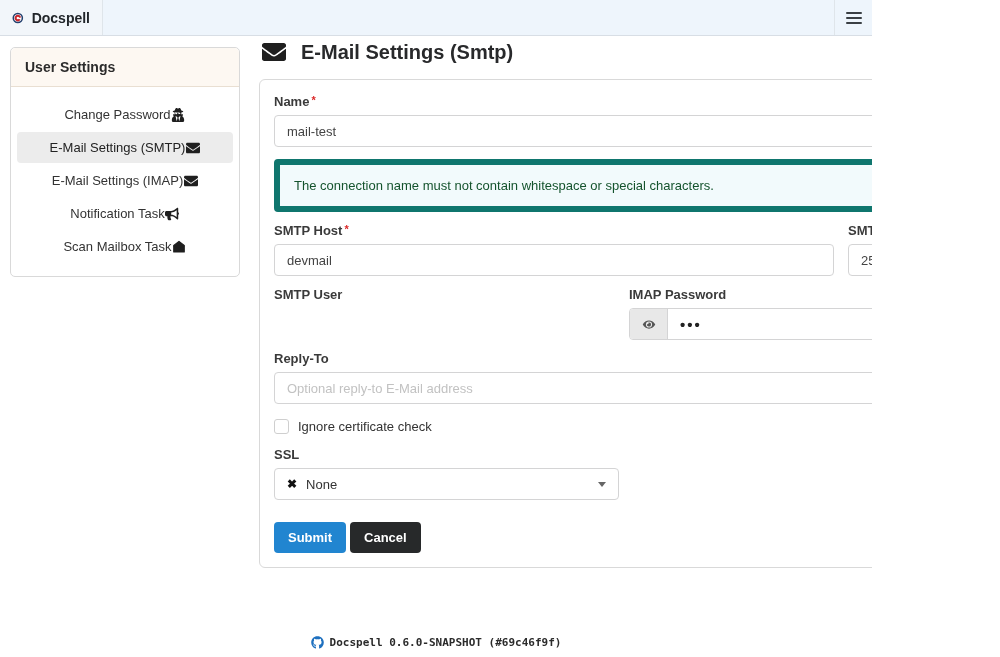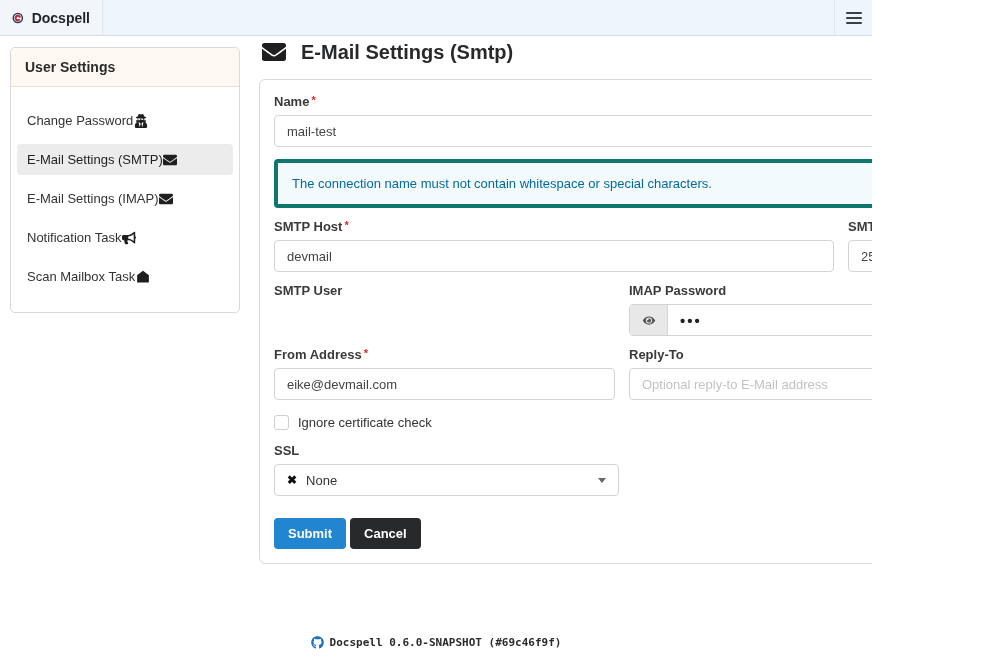--- a/index.html
+++ b/index.html
@@ -28,22 +28,22 @@
   .sidebar {
     position:absolute; left:10px; top:47px; width:230px; background:#fff;
     border:1px solid #d9d9d9; border-radius:5px;
   }
   .sidebar-header {
     padding:11px 14px; background:#fdf8f2; border-bottom:1px solid #e9dfd2;
     border-radius:5px 5px 0 0; font-size:14px; font-weight:700; color:#2b2b2b;
   }
   .sidebar-menu { padding:10px 6px 12px 6px; }
   .side-item {
-    display:flex; align-items:center; justify-content:flex-start;
-    padding:8px 10px; margin:8px 0; border-radius:4px; cursor:pointer;
+    display:flex; align-items:center; justify-content:center;
+    padding:8px 10px; margin:2px 0; border-radius:4px; cursor:pointer;
     font-size:13px; color:#333;
   }
   .side-item.selected { background:#ececec; color:#222; }
   .side-item .icon { width:15px; height:15px; display:flex; align-items:center; justify-content:center; }
   .side-item svg { width:14px; height:14px; fill:#1f1f1f; }
   
   .main { position:absolute; left:259px; top:40px; width:726px; }
   .page-title { display:flex; align-items:center; gap:12px; }
   .page-title svg { width:30px; height:24px; fill:#1f1f1f; }
   .page-title .ttl { font-size:20px; font-weight:700; color:#28292b; }
@@ -53,21 +53,21 @@
   }
   .lbl { font-size:13px; font-weight:700; color:#3a3a3a; margin-bottom:6px; display:block; }
   .req { color:#db2828; font-size:11px; vertical-align:top; margin-left:2px; }
   .txt {
     width:100%; height:32px; border:1px solid #d4d4d5; border-radius:4px;
     padding:0 12px; font-size:13px; color:#444; font-family:"Liberation Sans", sans-serif;
     outline:none; background:#fff;
   }
   .txt::placeholder { color:#c2c2c2; }
   .info-box {
-    margin-top:12px; border:4px solid #0f766e; background:#f2fafc; color:#0369a1;
+    margin-top:12px; border:6px solid #0f766e; background:#f2fafc; color:#14532d;
     padding:13px 14px; border-radius:4px; font-size:13px;
   }
   .row { display:flex; gap:14px; margin-top:11px; }
   .col { flex:1; min-width:0; }
   .col-port { width:122px; flex:0 0 122px; }
   .pw-group {
     display:flex; height:32px; border:1px solid #d4d4d5; border-radius:4px; overflow:hidden;
   }
   .pw-addon {
     width:38px; background:#e8e8e8; border-right:1px solid #d4d4d5;
@@ -225,26 +225,20 @@
                   <path d="M572.52 241.4C518.29 135.59 410.93 64 288 64S57.68 135.64 3.48 241.41a32.35 32.35 0 0 0 0 29.19C57.71 376.41 165.07 448 288 448s230.32-71.64 284.52-177.41a32.35 32.35 0 0 0 0-29.19zM288 400a144 144 0 1 1 144-144 143.93 143.93 0 0 1-144 144zm0-240a95.31 95.31 0 0 0-25.31 3.79 47.85 47.85 0 0 1-66.9 66.9A95.78 95.78 0 1 0 288 160z"></path>
                 </svg>
             </div>
             <input class="pw-input" type="text" value="•••" style="">
           </div>
         </div>
       </div>
 
       <div class="row">
         <div class="col">
-          <label class="lbl">
-            <span>From Address</span><span class="req">*</span>
-          </label>
-          <input class="txt" type="text" value="eike@devmail.com" style="">
-        </div>
-        <div class="col">
           <label class="lbl">Reply-To</label>
           <input class="txt" type="text" placeholder="Optional reply-to E-Mail address" style="">
         </div>
       </div>
 
       <div class="check-row">
         <div class="checkbox"></div>
         <span class="check-lbl">Ignore certificate check</span>
       </div>
 

